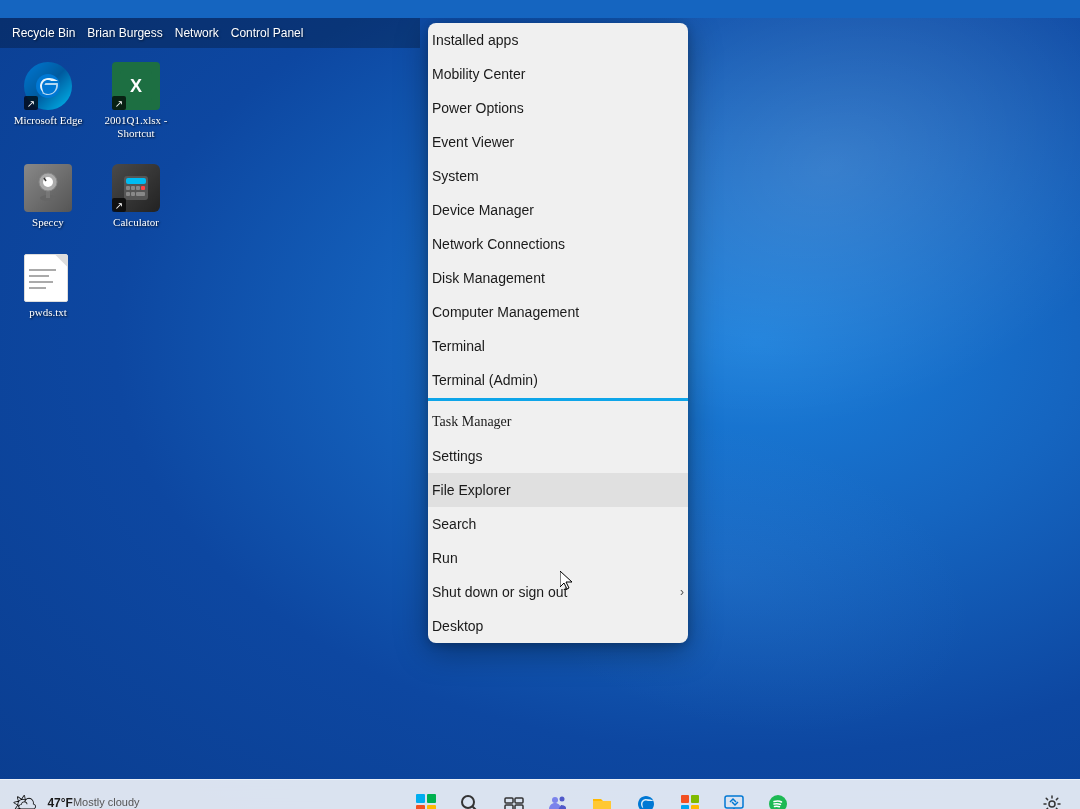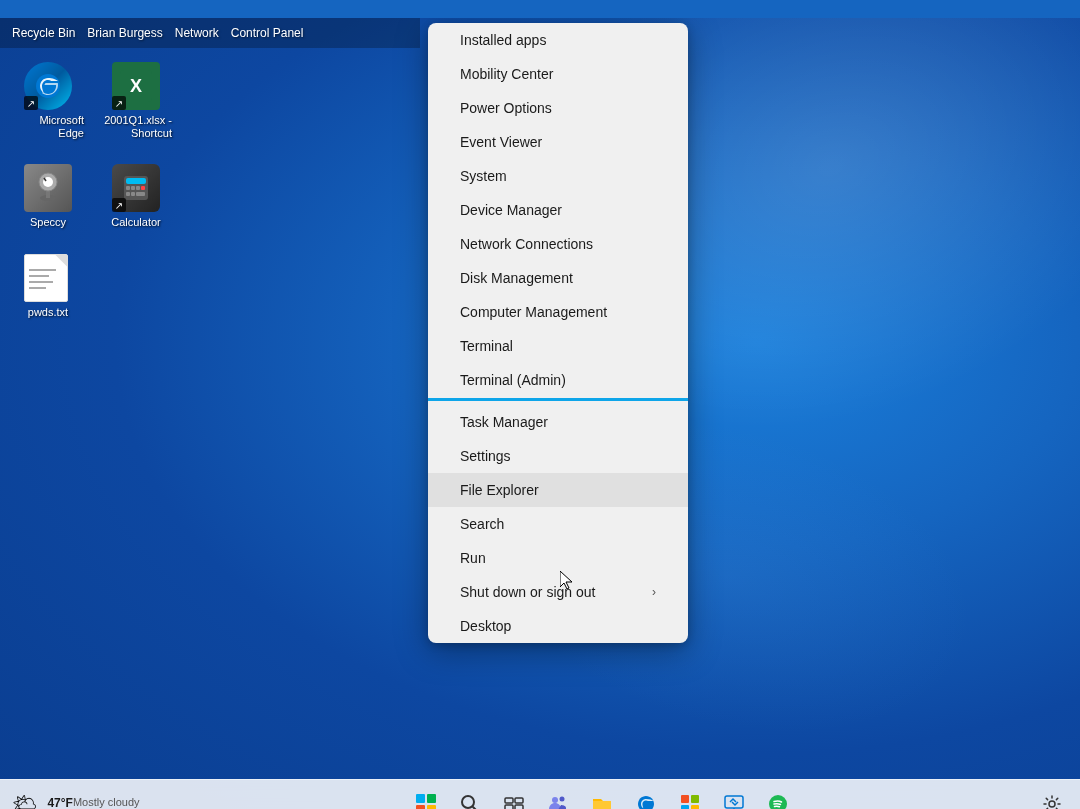--- a/index.html
+++ b/index.html
@@ -57,24 +57,25 @@
     .icon-img {
       width: 48px;
       height: 48px;
       position: relative;
       margin-bottom: 4px;
     }
 
     .icon-label {
       color: white;
       font-size: 11px;
-      text-align: right;
+      text-align: center;
       text-shadow: 1px 1px 2px rgba(0,0,0,0.8);
       line-height: 1.2;
       word-break: break-word;
+      font-family: Liberation Serif, serif;
     }
 
     
     .icon-edge {
       background: linear-gradient(135deg, #0078d4 0%, #005a9e 50%, #00bcf2 100%);
       border-radius: 50%;
       display: flex; align-items: center; justify-content: center;
       font-size: 28px;
       color: white;
       overflow: hidden;
@@ -139,21 +140,21 @@
       border-radius: 8px;
       box-shadow: 0 8px 32px rgba(0,0,0,0.35), 0 2px 8px rgba(0,0,0,0.2);
       overflow: hidden;
       z-index: 1000;
     }
 
     .menu-item {
       display: flex;
       align-items: center;
       justify-content: space-between;
-      padding: 9px 32px;
+      padding: 9px 4px;
       font-size: 14px;
       color: #1a1a1a;
       cursor: pointer;
       transition: background 0.1s;
     }
     .menu-item.highlighted {
       background: #e0e0e0;
     }
 
     .menu-item .chevron {
@@ -371,21 +372,21 @@
     </div>
     <div class="menu-item">
       <span>Computer Management</span>
     </div>
     <div class="menu-item">
       <span>Terminal</span>
     </div>
     <div class="menu-item" style="border-bottom: 3px solid #0ea5e9; margin-bottom: 3px; padding-bottom: 10px;">
       <span>Terminal (Admin)</span>
     </div>
-    <div class="menu-item" style="padding-top: 10px;">
+    <div class="menu-item" style="padding-top: 10px; font-family: Liberation Serif, serif;">
       <span>Task Manager</span>
     </div>
     <div class="menu-item">
       <span>Settings</span>
     </div>
     <div class="menu-item highlighted">
       <span>File Explorer</span>
 
     </div>
     <div class="menu-item">

